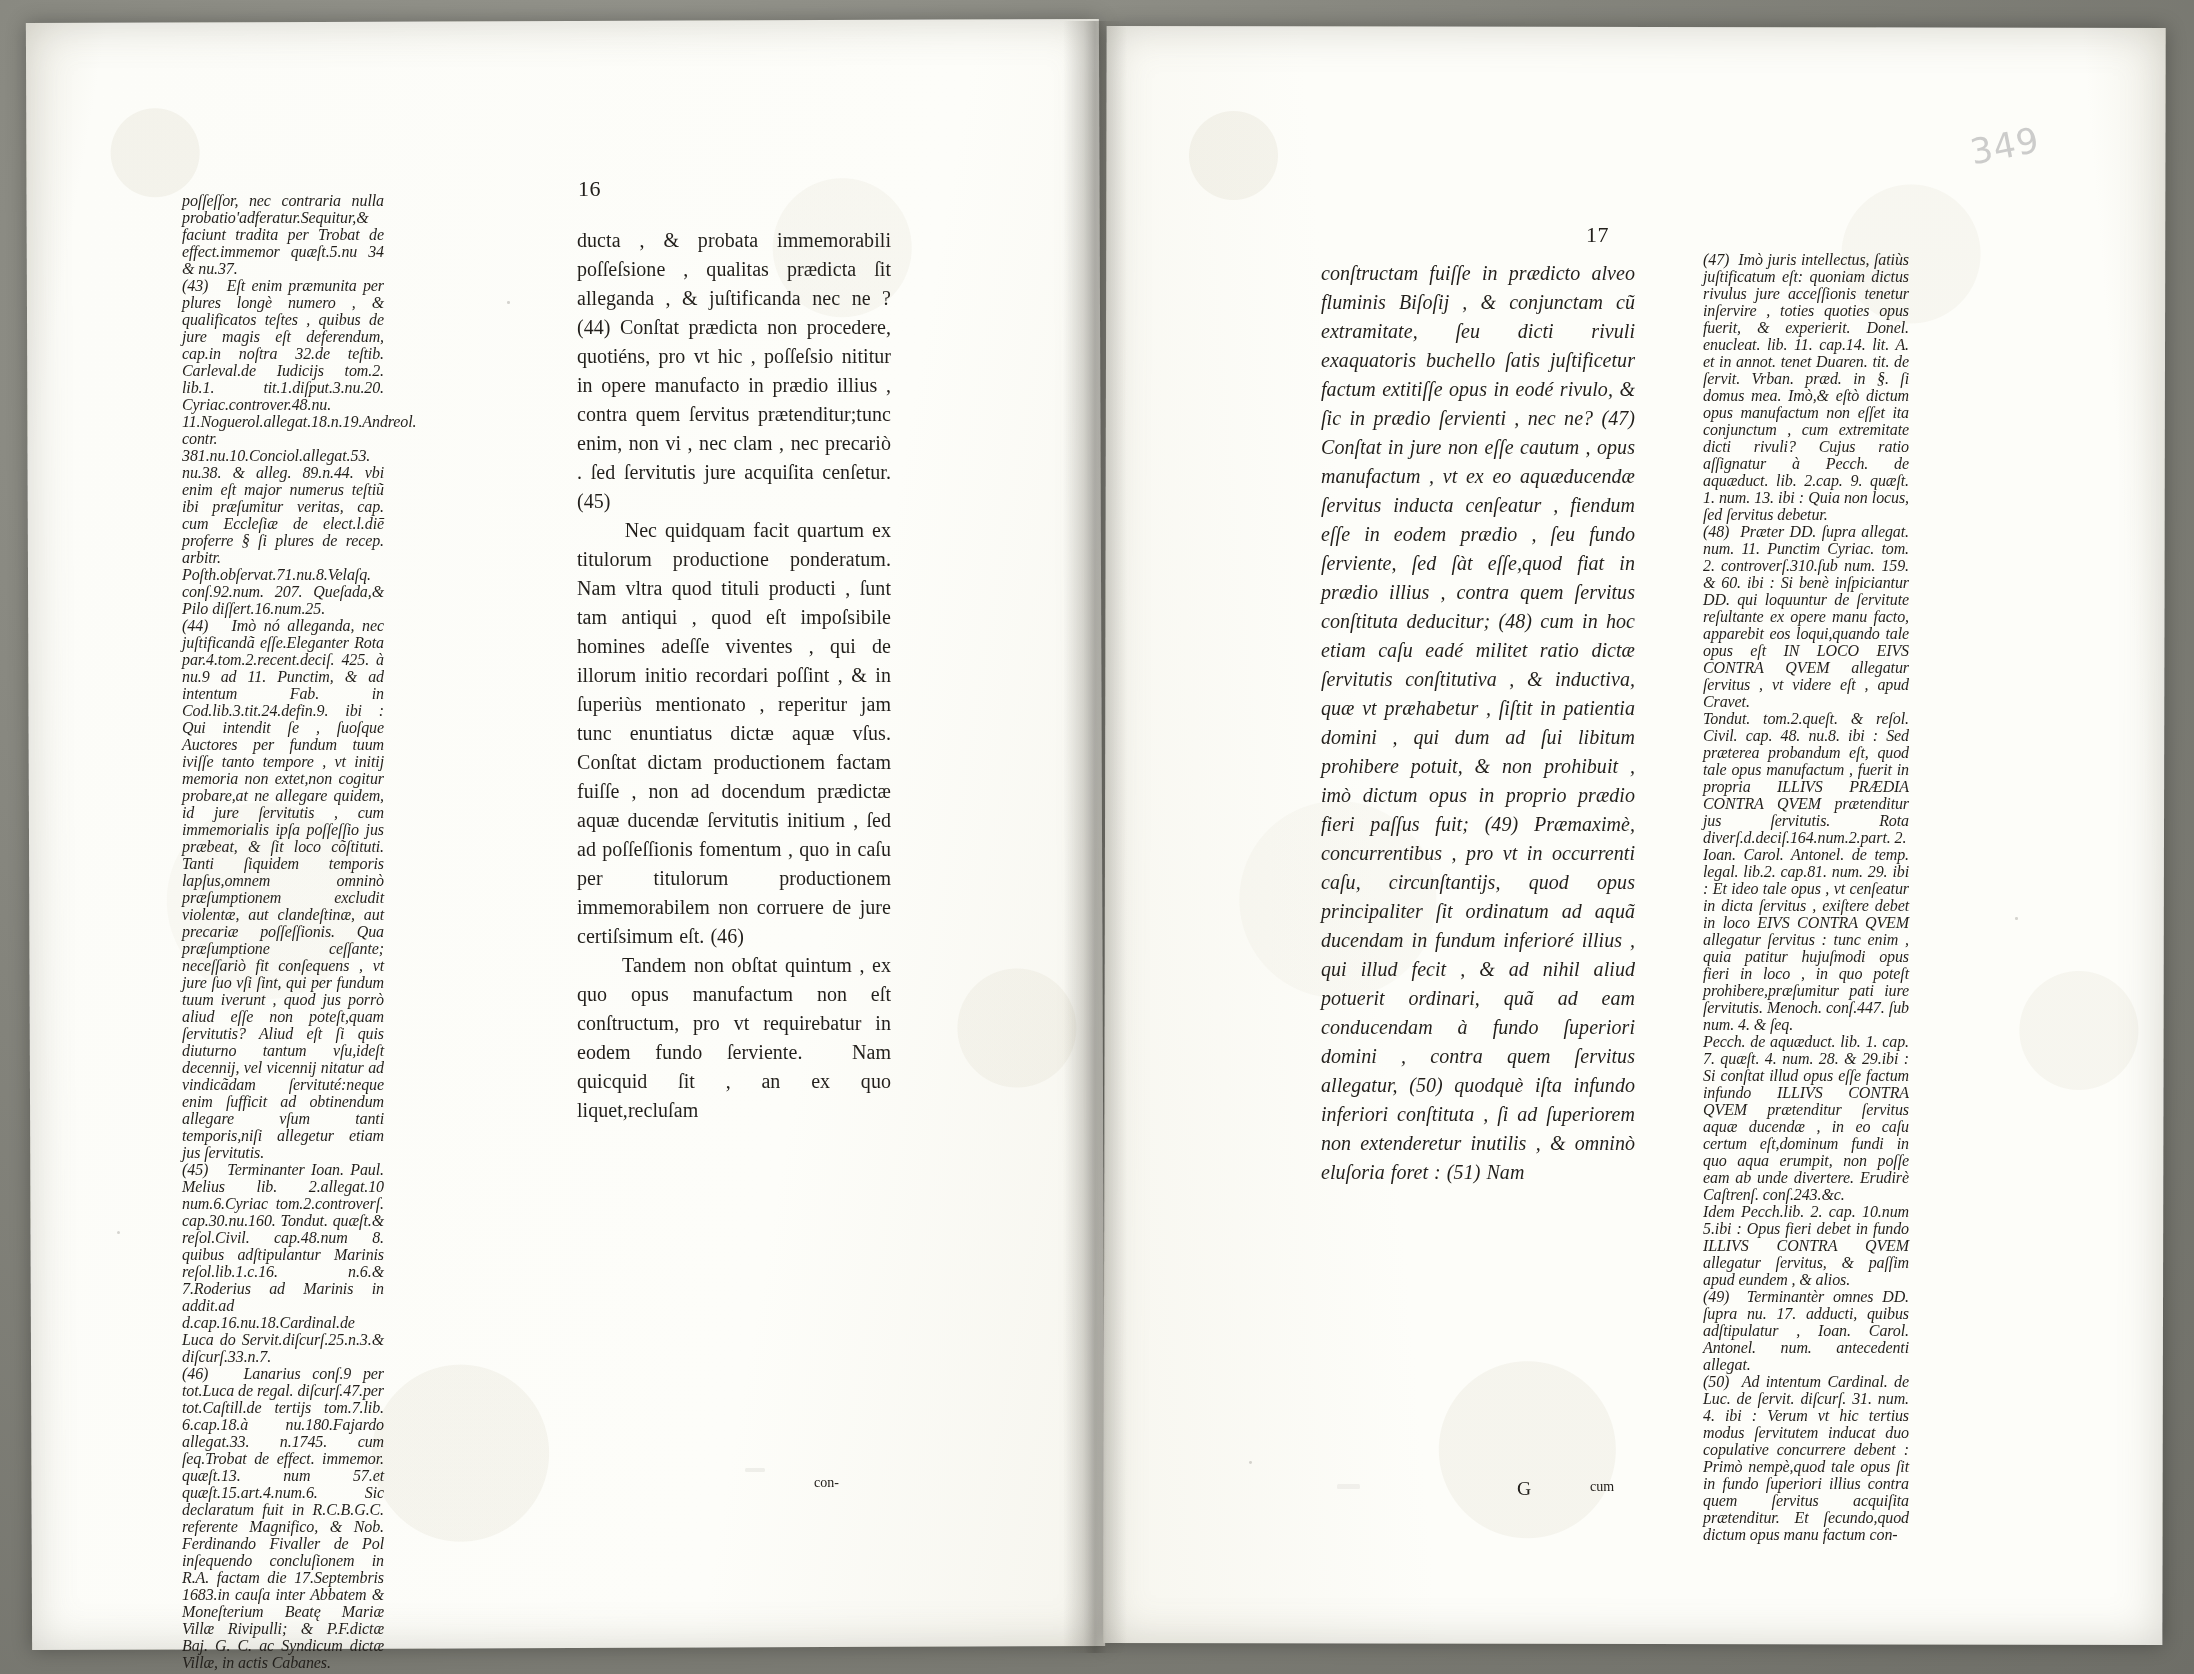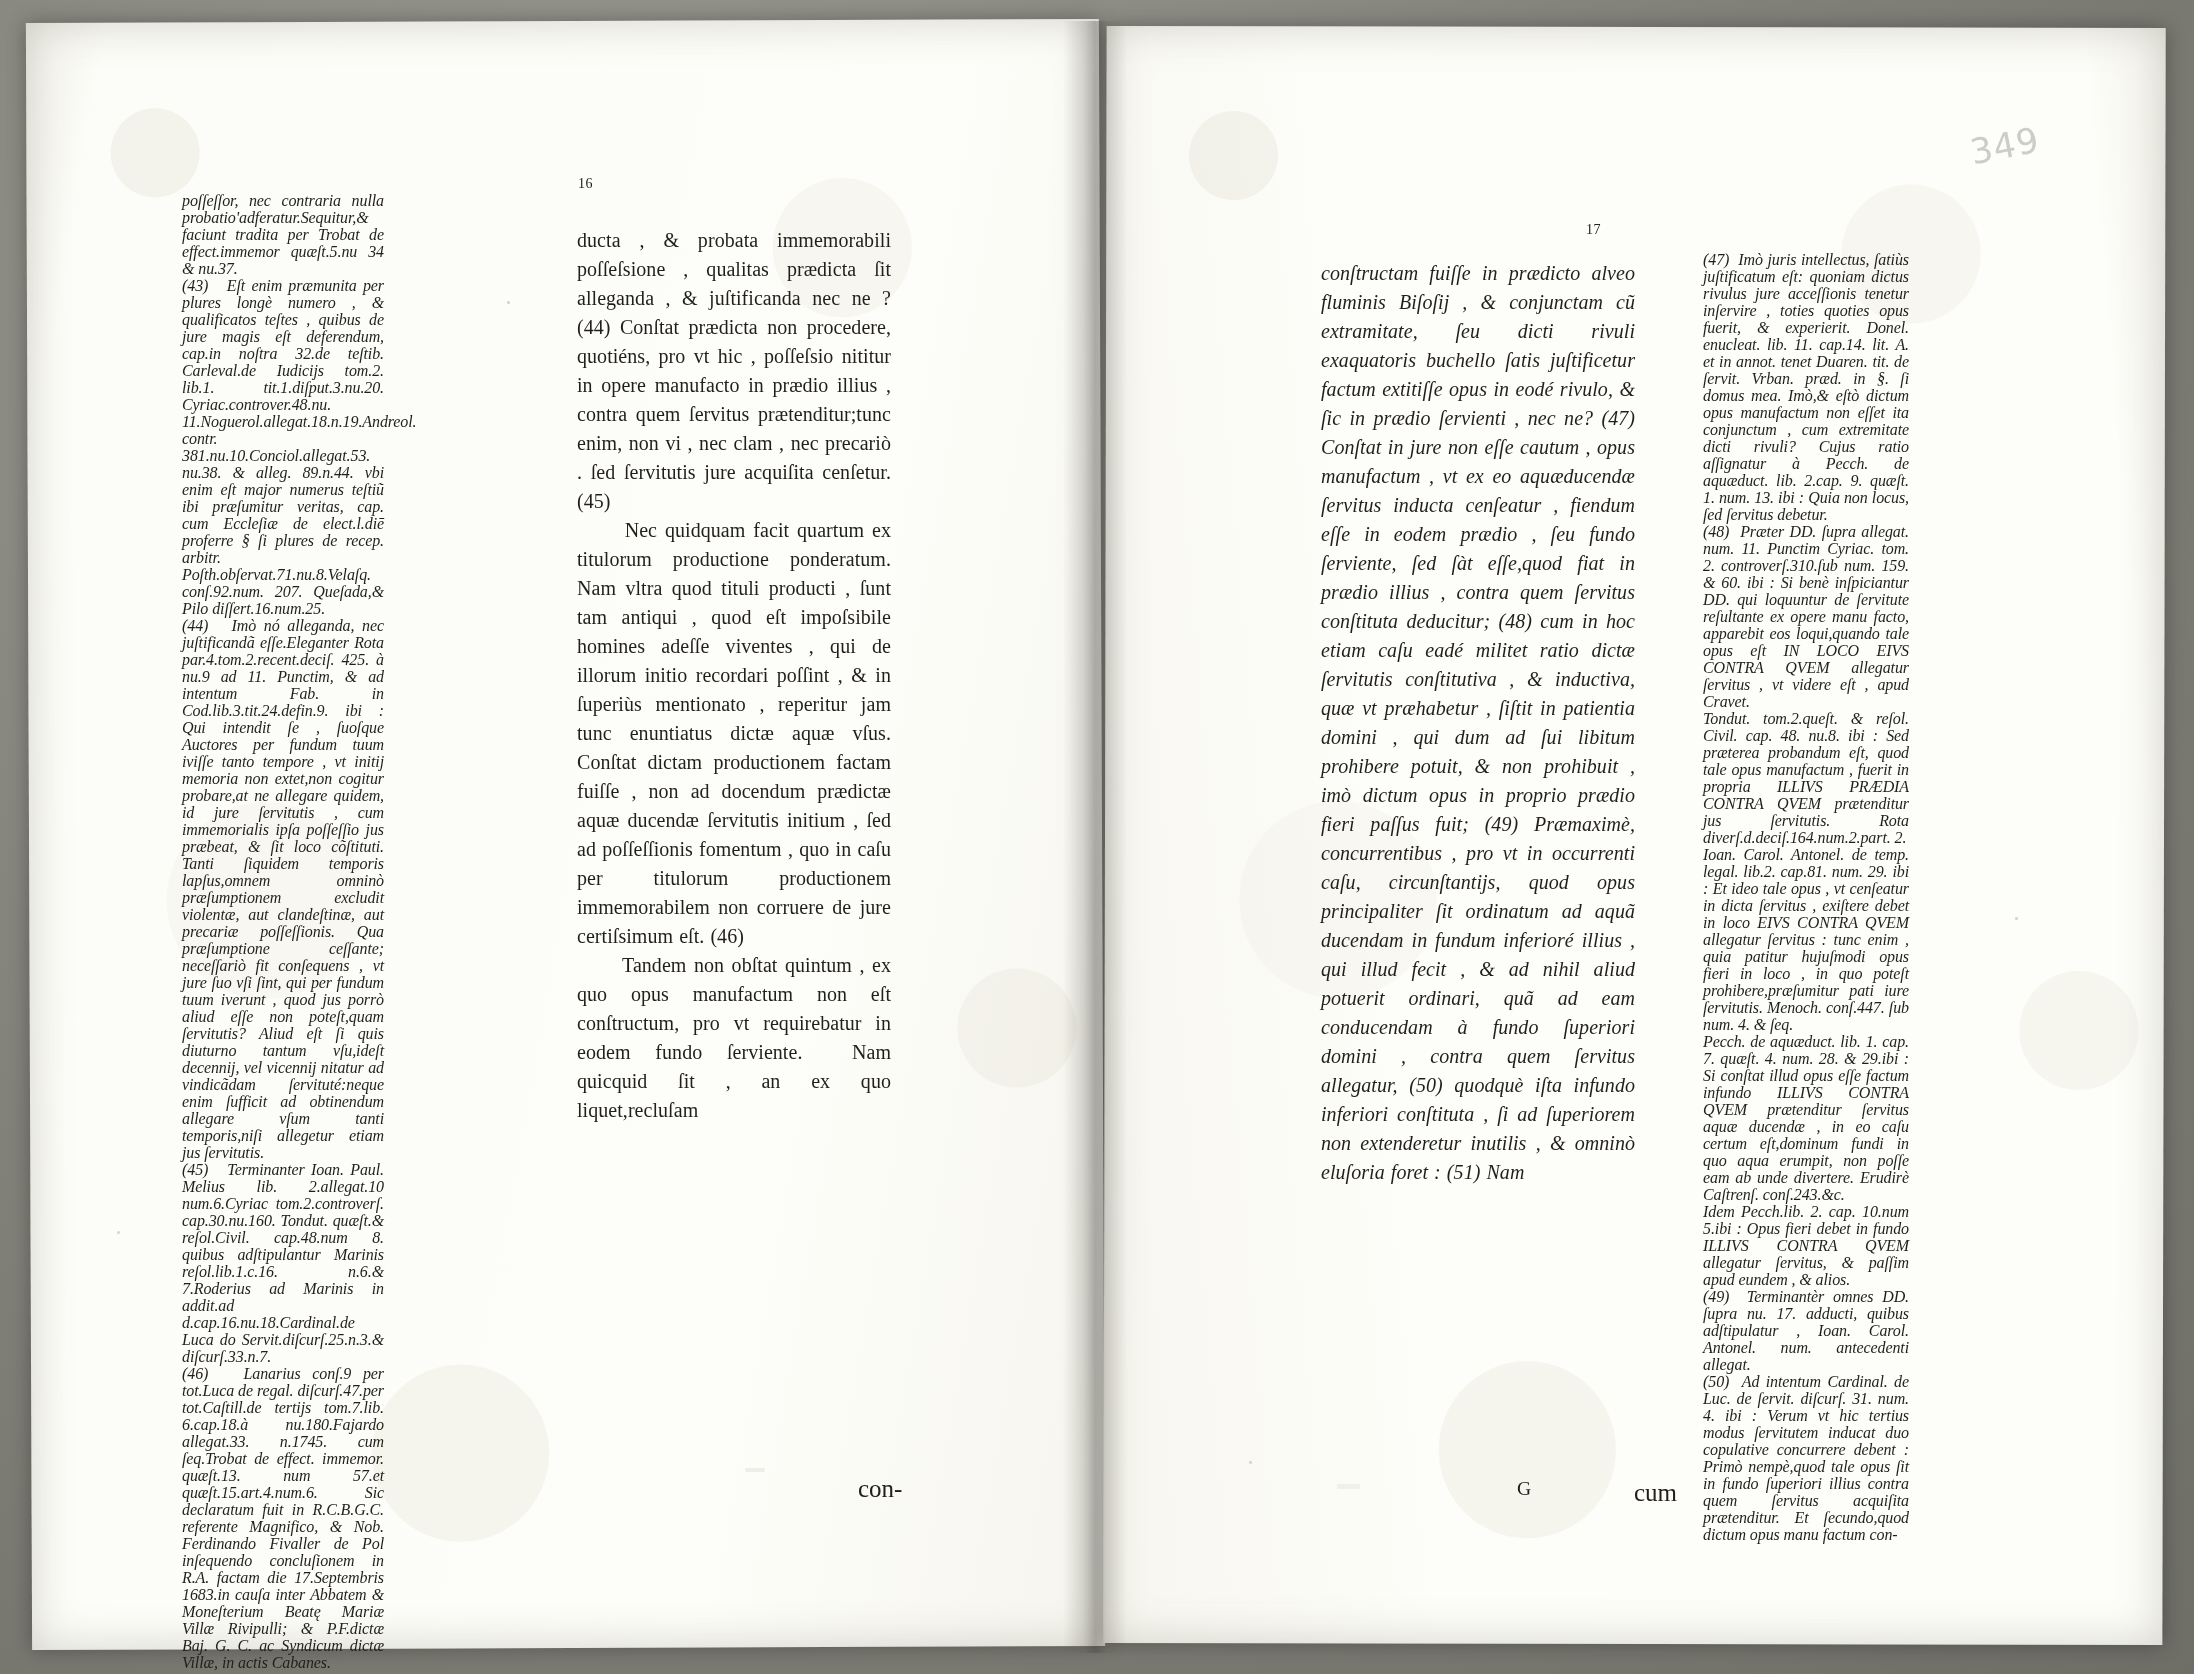--- a/index.html
+++ b/index.html
@@ -55,21 +55,21 @@
       radial-gradient(circle at 92% 62%, rgba(171,160,126,.08) 0 59px, transparent 60px),
       radial-gradient(circle at 22% 54%, rgba(171,160,126,.05) 0 98px, transparent 99px);
     mix-blend-mode:multiply;
   }
   .edge-dark{
     position:absolute;inset:0;pointer-events:none;
     box-shadow:inset 0 0 44px rgba(120,115,100,.30);
   }
   .page-num{
     position:absolute;
-    font-size:14px;letter-spacing:0.5px;color:#23201c;
+    font-size:22px;letter-spacing:0.5px;color:#23201c;
   }
 
   .col{
     position:absolute;
     color:#221f1b;
     text-align:justify;
     text-justify:inter-word;
     -webkit-hyphens:none;hyphens:none;
     white-space:pre-wrap;
   }
@@ -97,21 +97,21 @@
   .pn-16{left:578px;top:176px;}
   .pn-17{left:1586px;top:222px;}
 
   
   .sig{
     position:absolute;left:1517px;top:1478px;
     font-size:19.6px;color:#23201c;
   }
   .catch{
     position:absolute;left:1590px;top:1479px;
-    font-size:25px;color:#23201c;margin-left:44px;
+    font-size:14px;color:#23201c;
   }
 
   
   .pencil{
     position:absolute;left:1970px;top:126px;
     font-family:"DejaVu Sans", sans-serif;
     font-size:35px;
     color:rgba(92,92,96,.30);
     transform:rotate(-11deg);
     letter-spacing:1px;

